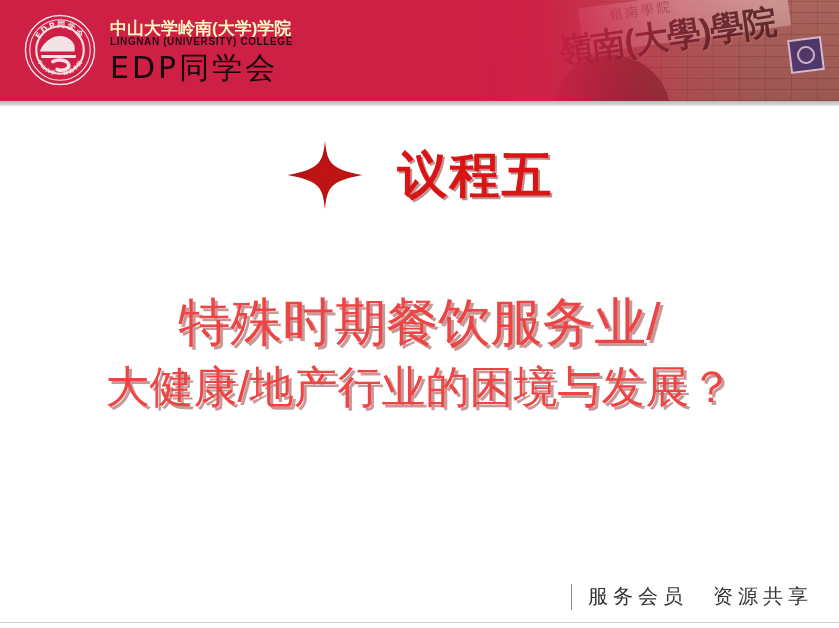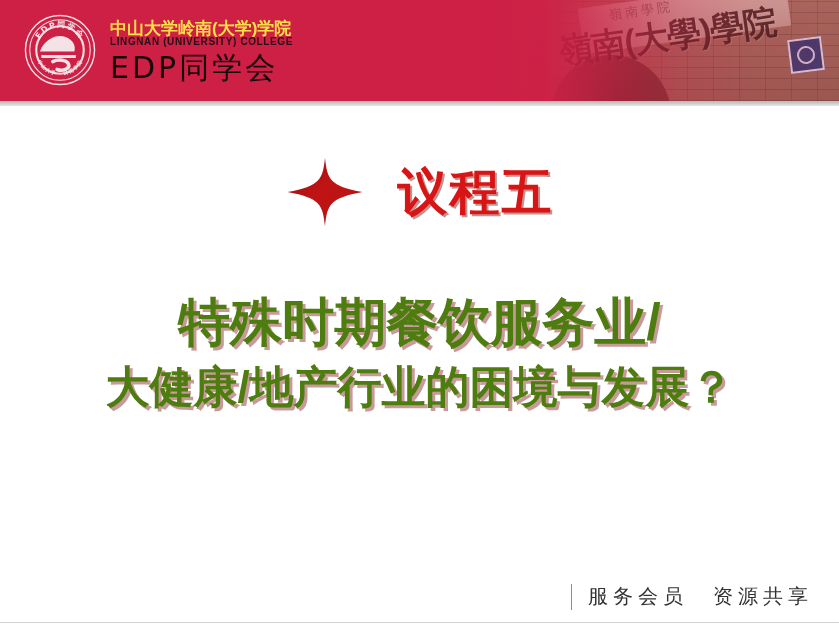--- a/index.html
+++ b/index.html
@@ -155,21 +155,21 @@
   }
   .brand-text {
     display: flex;
     flex-direction: column;
     line-height: 1;
     padding-top: 2px;
   }
   .brand-cn {
     font-size: 17px;
     font-weight: 700;
-    color: #fde047;
+    color: #fef9c3;
     letter-spacing: 0px;
     white-space: nowrap;
   }
   .brand-en {
     font-size: 10px;
     font-weight: 700;
     color: #271015;
     letter-spacing: 0.6px;
     margin-top: 0;
     white-space: nowrap;
@@ -191,21 +191,21 @@
     top: 101px;
     width: 839px;
     height: 5px;
     background: linear-gradient(180deg, #b9b9b9 0%, #cdcdcd 50%, #e6e6e6 100%);
   }
 
   
   .agenda-row {
     position: absolute;
     left: 0;
-    top: 156px;
+    top: 139px;
     width: 839px;
     display: flex;
     align-items: center;
     justify-content: center;
     gap: 34px;
   }
   .sparkle {
     width: 78px;
     height: 72px;
     flex: 0 0 78px;
@@ -221,22 +221,22 @@
 
   
   .title-block {
     position: absolute;
     left: 0;
     top: 288px;
     width: 839px;
     text-align: center;
   }
   .title-line {
-    color: #4d7c0f;
-    font-weight: 700;
+    color: #ef4444;
+    font-weight: 400;
     white-space: nowrap;
     text-shadow: 3px 3px 0 rgba(125,12,12,0.42);
     letter-spacing: 0px;
   }
   .title-line-1 {
     font-size: 52px;
     line-height: 1.34;
   }
   .title-line-2 {
     font-size: 44px;

